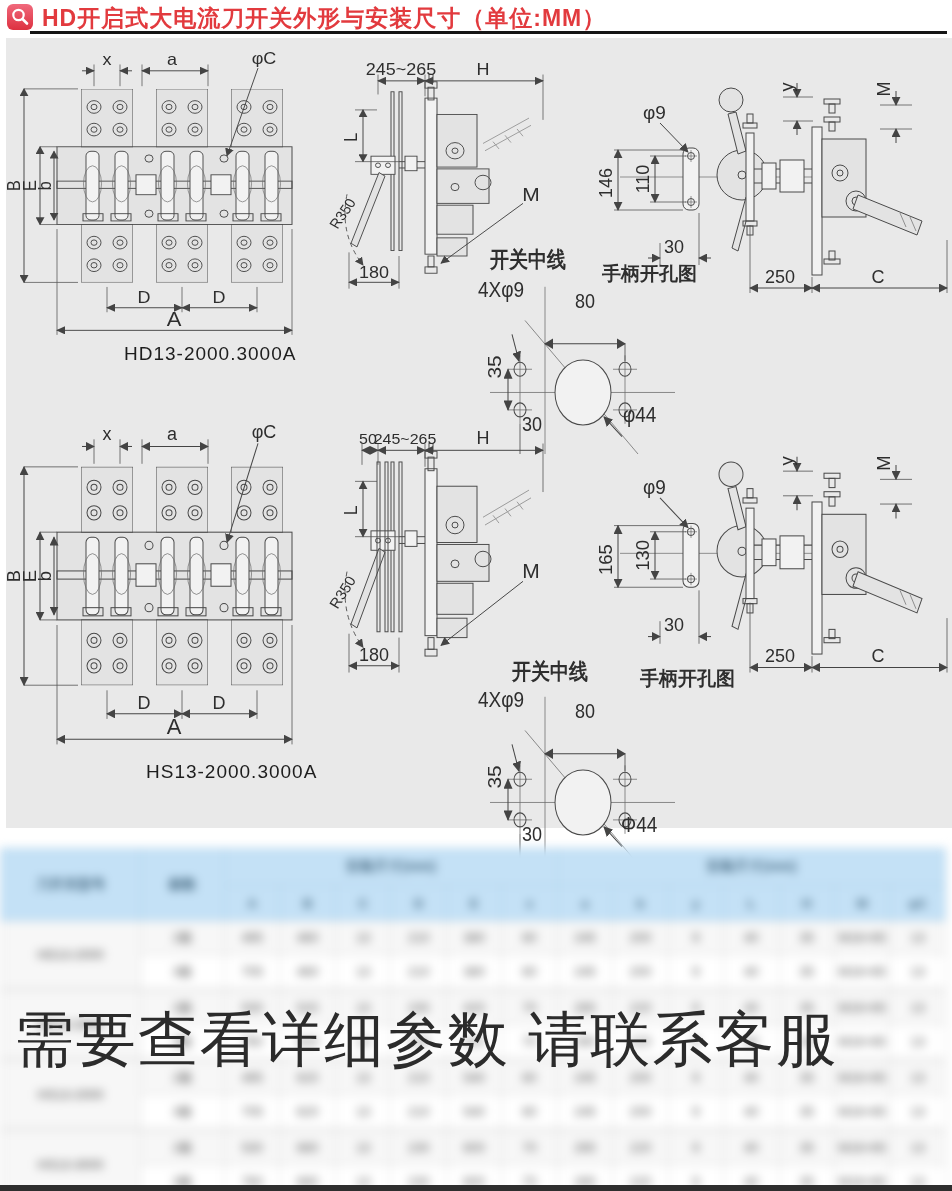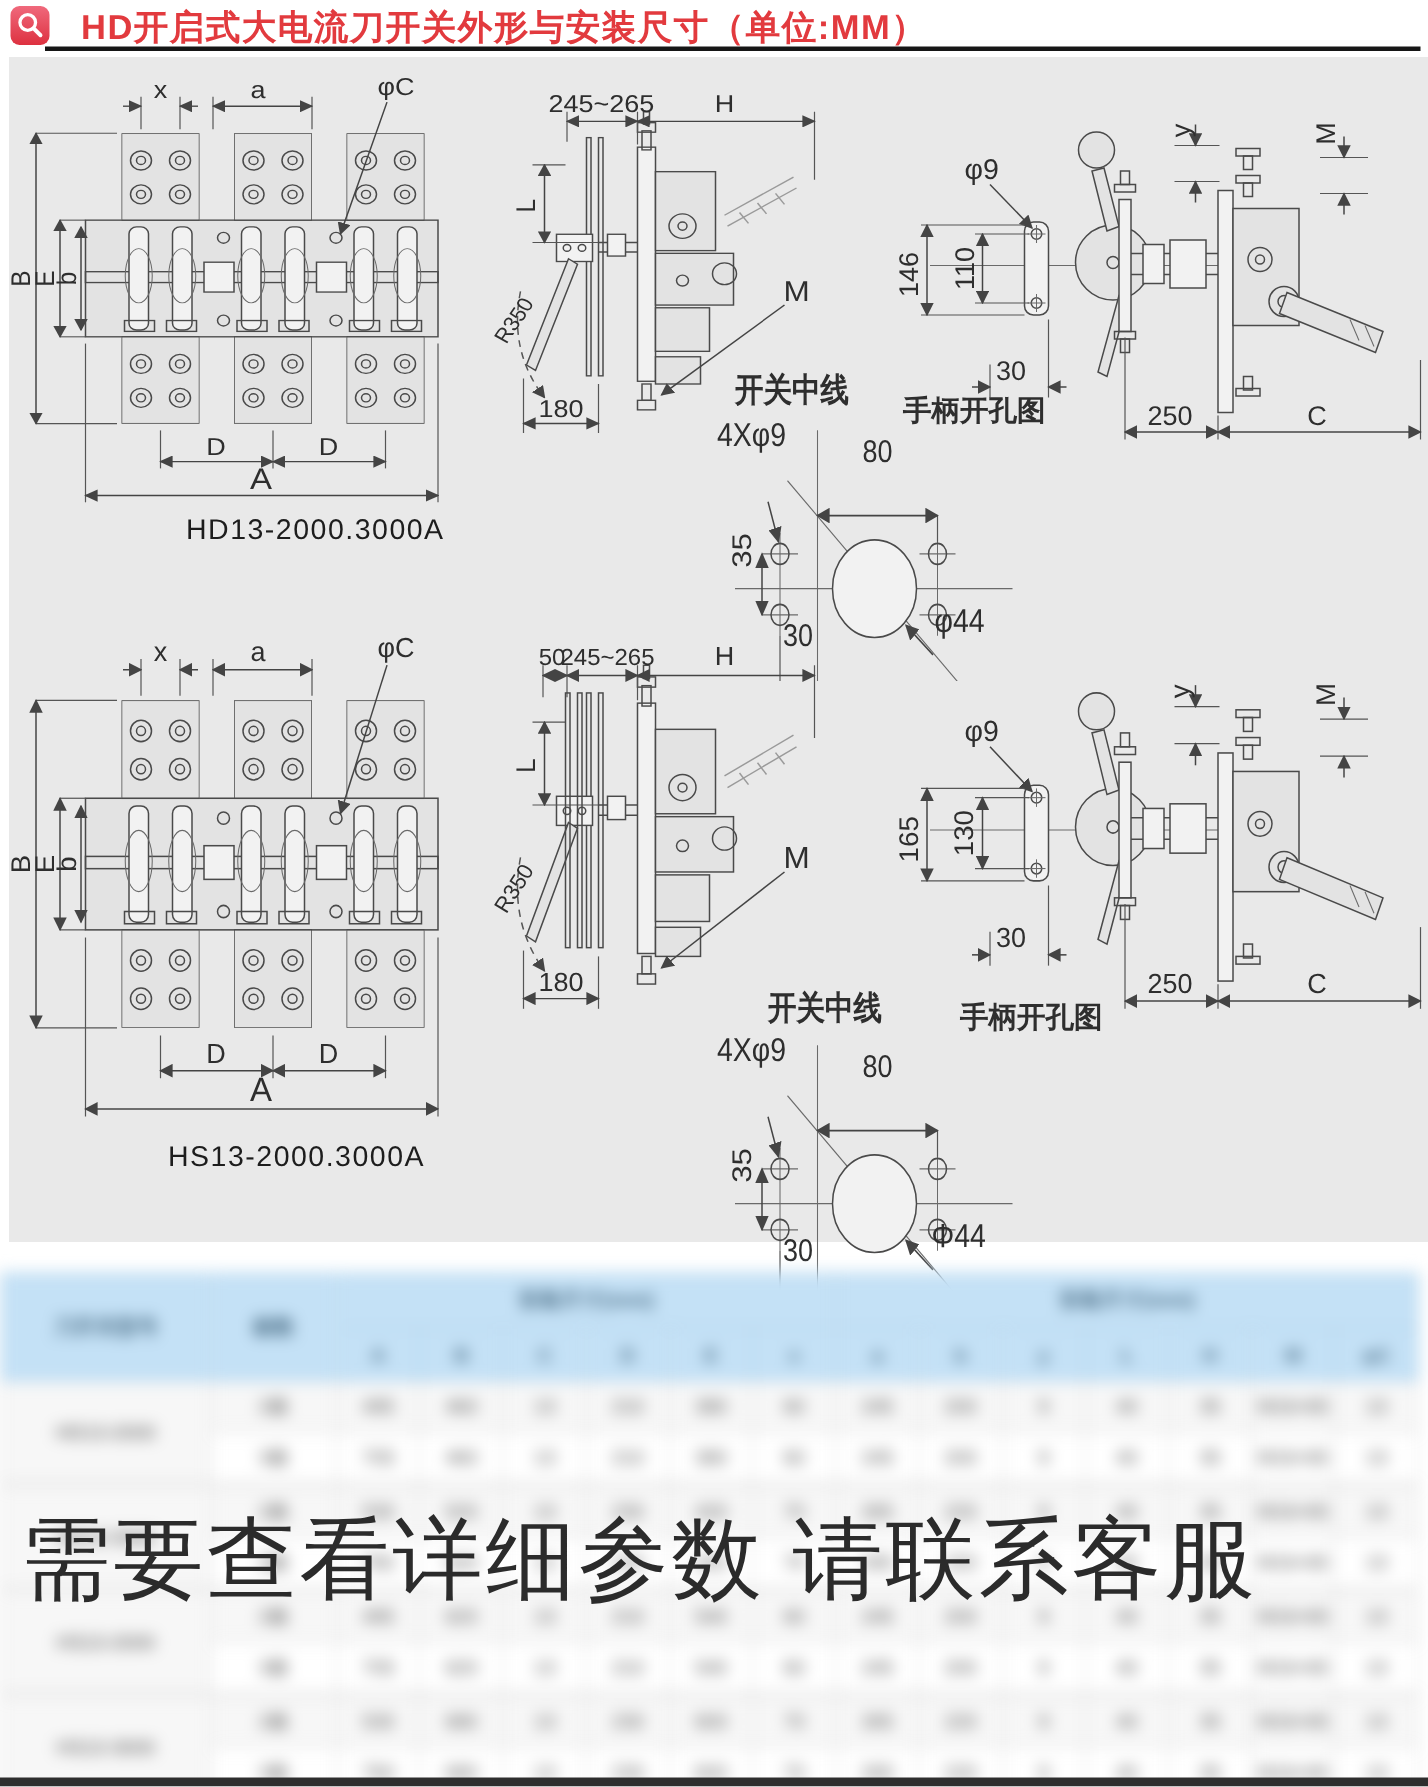--- a/index.html
+++ b/index.html
@@ -2,21 +2,21 @@
 <html><head>
 <meta charset="utf-8">
 <style>
   html,body{margin:0;padding:0;background:#fff;}
   body{width:952px;height:1191px;position:relative;font-family:"Liberation Sans",sans-serif;overflow:hidden;}
   .abs{position:absolute;}
   
   #titlebar{left:0;top:0;width:952px;height:36px;background:#fff;}
   #title-icon{left:7px;top:4px;width:26px;height:26px;border-radius:6px;
     background:linear-gradient(180deg,#f0697c 0%,#dd3140 100%);}
-  #page-title{left:42px;top:3px;font-size:23px;font-weight:bold;color:#e23a3e;letter-spacing:1px;white-space:nowrap;margin-left:12px;}
+  #page-title{left:42px;top:3px;font-size:23px;font-weight:bold;color:#e23a3e;letter-spacing:1px;white-space:nowrap;}
   #title-rule{left:30px;top:31px;width:917px;height:3px;background:#161616;}
   
   #panel{left:6px;top:38px;width:946px;height:790px;background:#e9e9e9;}
   svg{overflow:visible;}
   svg text{font-family:"Liberation Sans",sans-serif;fill:#2e2e2e;font-size:18px;}
   .cj{font-size:19px;font-weight:bold;}
   .ln{stroke:#4a4a4a;stroke-width:1;fill:none;}
   .lf{stroke:#4a4a4a;stroke-width:1;fill:#e3e3e3;}
   .lw{stroke:#4a4a4a;stroke-width:1;fill:#f2f2f2;}
   .thin{stroke:#6a6a6a;stroke-width:.7;fill:none;}
@@ -323,21 +323,21 @@
     <text x="95" y="17" text-anchor="middle">x</text>
     <text x="160" y="17" text-anchor="middle">a</text>
     <text x="252" y="15" text-anchor="middle">φC</text>
     <text x="8" y="150" text-anchor="middle" transform="rotate(-90 8 150)">B</text>
     <text x="24" y="150" text-anchor="middle" transform="rotate(-90 24 150)">E</text>
     <text x="39" y="150" text-anchor="middle" transform="rotate(-90 39 150)">b</text>
     <text x="132" y="280" text-anchor="middle">D</text>
     <text x="207" y="280" text-anchor="middle">D</text>
     <text x="162" y="305" text-anchor="middle" style="font-size:22px">A</text>
   </svg>
-  <div class="abs model-label" style="left:106px;top:723px">HS13-2000.3000A</div>
+  <div class="abs model-label" style="left:140px;top:723px">HS13-2000.3000A</div>
 
   <svg class="abs" style="left:327px;top:390px" width="250" height="262" viewBox="0 0 250 270" preserveAspectRatio="none">
     <use href="#ss"></use>
     <rect x="44" y="35" width="3" height="175" class="ln"></rect>
     <rect x="52" y="35" width="3" height="175" class="ln"></rect>
     <line x1="29" y1="16" x2="29" y2="38" class="ext"></line>
     <line x1="29" y1="23" x2="45" y2="23" class="dm"></line>
     <text x="35" y="16" text-anchor="middle" style="font-size:16px">50</text>
     <text x="72" y="16" text-anchor="middle" style="font-size:16px">245~265</text>
     <text x="150" y="16" text-anchor="middle">H</text>

